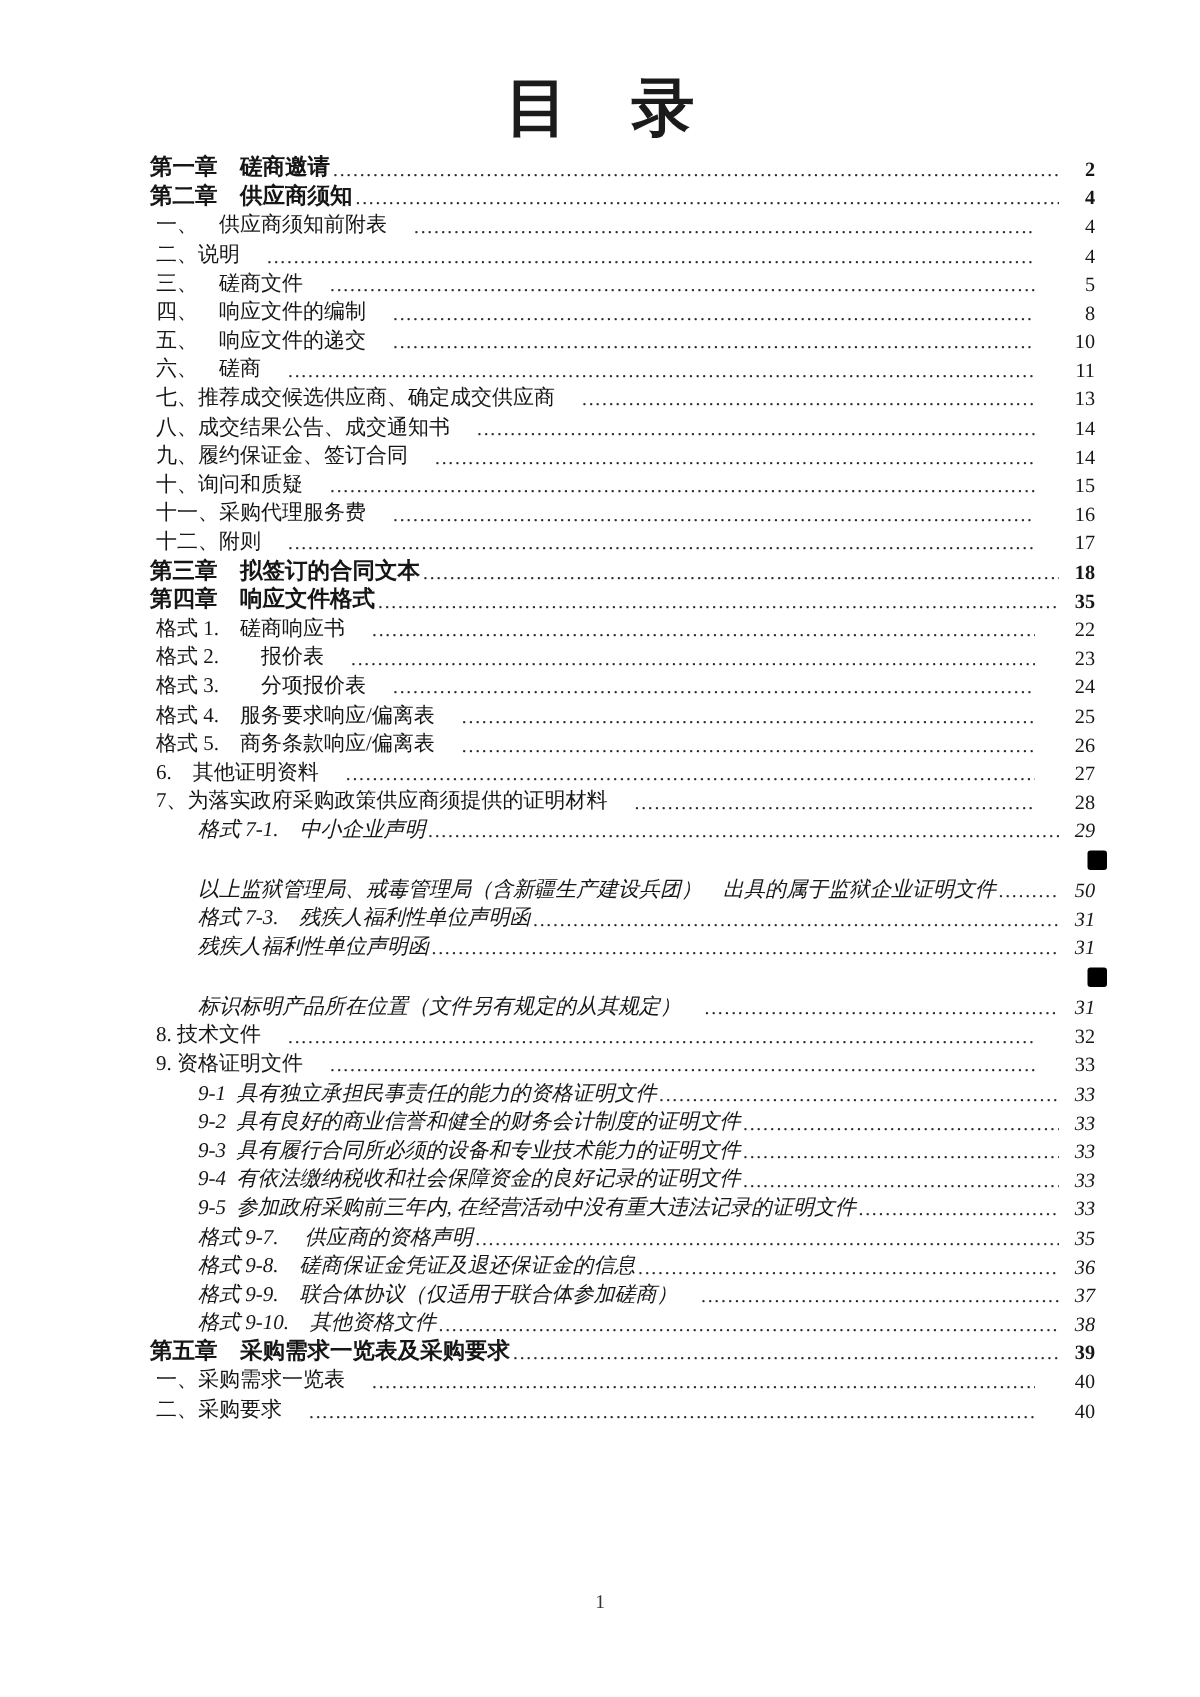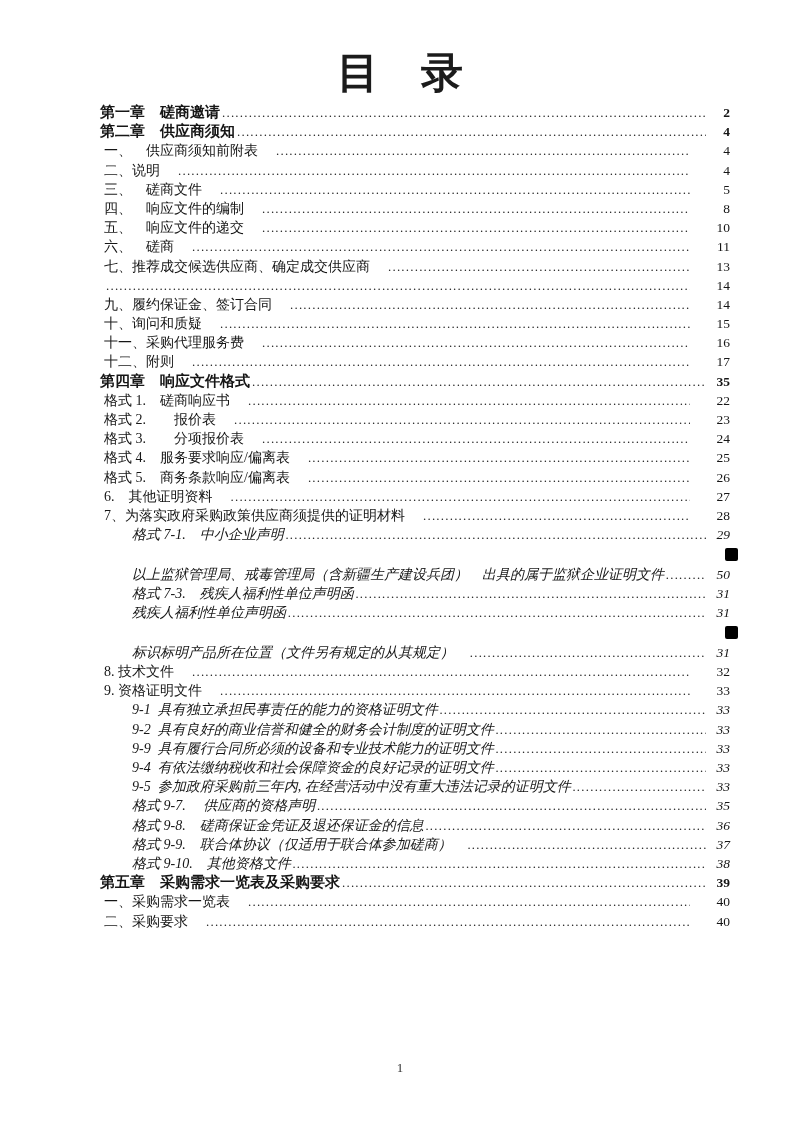--- a/index.html
+++ b/index.html
@@ -26,21 +26,21 @@
     letter-spacing: 0;
     line-height: 1;
     color: #1b1b1b;
   }
   
   .toc {
     margin: 9px 70px 0 100px; 
   }
   .row {
     display: flex;
-    align-items: flex-start;
+    align-items: flex-end;
     height: 19.2px;
     font-size: 14px;
     line-height: 19.2px;
     white-space: nowrap;
   }
   .row.chapter { font-weight: bold; font-size: 15px; }
   .row.item  { padding-left: 4px; gap: 16px; }
   .row.sub   { padding-left: 32px; font-style: italic; }
   .label { white-space: pre; flex: 0 0 auto; }
   .leader {
@@ -135,20 +135,21 @@
         <span class="label">六、　磋商</span>
         <span class="leader"></span>
         <span class="pagenum">11</span>
       </div>
       <div class="row item">
         <span class="label">七、推荐成交候选供应商、确定成交供应商</span>
         <span class="leader"></span>
         <span class="pagenum">13</span>
       </div>
       <div class="row item">
+        <span class="label">八、成交结果公告、成交通知书</span>
         <span class="leader"></span>
         <span class="pagenum">14</span>
       </div>
       <div class="row item">
         <span class="label">九、履约保证金、签订合同</span>
         <span class="leader"></span>
         <span class="pagenum">14</span>
       </div>
       <div class="row item">
         <span class="label">十、询问和质疑</span>
@@ -157,20 +158,25 @@
       </div>
       <div class="row item">
         <span class="label">十一、采购代理服务费</span>
         <span class="leader"></span>
         <span class="pagenum">16</span>
       </div>
       <div class="row item">
         <span class="label">十二、附则</span>
         <span class="leader"></span>
         <span class="pagenum">17</span>
+      </div>
+      <div class="row chapter">
+        <span class="label">第三章　拟签订的合同文本</span>
+        <span class="leader"></span>
+        <span class="pagenum">18</span>
       </div>
       <div class="row chapter">
         <span class="label">第四章　响应文件格式</span>
         <span class="leader"></span>
         <span class="pagenum">35</span>
       </div>
       <div class="row item">
         <span class="label">格式 1.　磋商响应书</span>
         <span class="leader"></span>
         <span class="pagenum">22</span>
@@ -250,21 +256,21 @@
         <span class="label">9-1  具有独立承担民事责任的能力的资格证明文件</span>
         <span class="leader"></span>
         <span class="pagenum">33</span>
       </div>
       <div class="row sub">
         <span class="label">9-2  具有良好的商业信誉和健全的财务会计制度的证明文件</span>
         <span class="leader"></span>
         <span class="pagenum">33</span>
       </div>
       <div class="row sub">
-        <span class="label">9-9  具有履行合同所必须的设备和专业技术能力的证明文件</span>
+        <span class="label">9-3  具有履行合同所必须的设备和专业技术能力的证明文件</span>
         <span class="leader"></span>
         <span class="pagenum">33</span>
       </div>
       <div class="row sub">
         <span class="label">9-4  有依法缴纳税收和社会保障资金的良好记录的证明文件</span>
         <span class="leader"></span>
         <span class="pagenum">33</span>
       </div>
       <div class="row sub">
         <span class="label">9-5  参加政府采购前三年内, 在经营活动中没有重大违法记录的证明文件</span>

